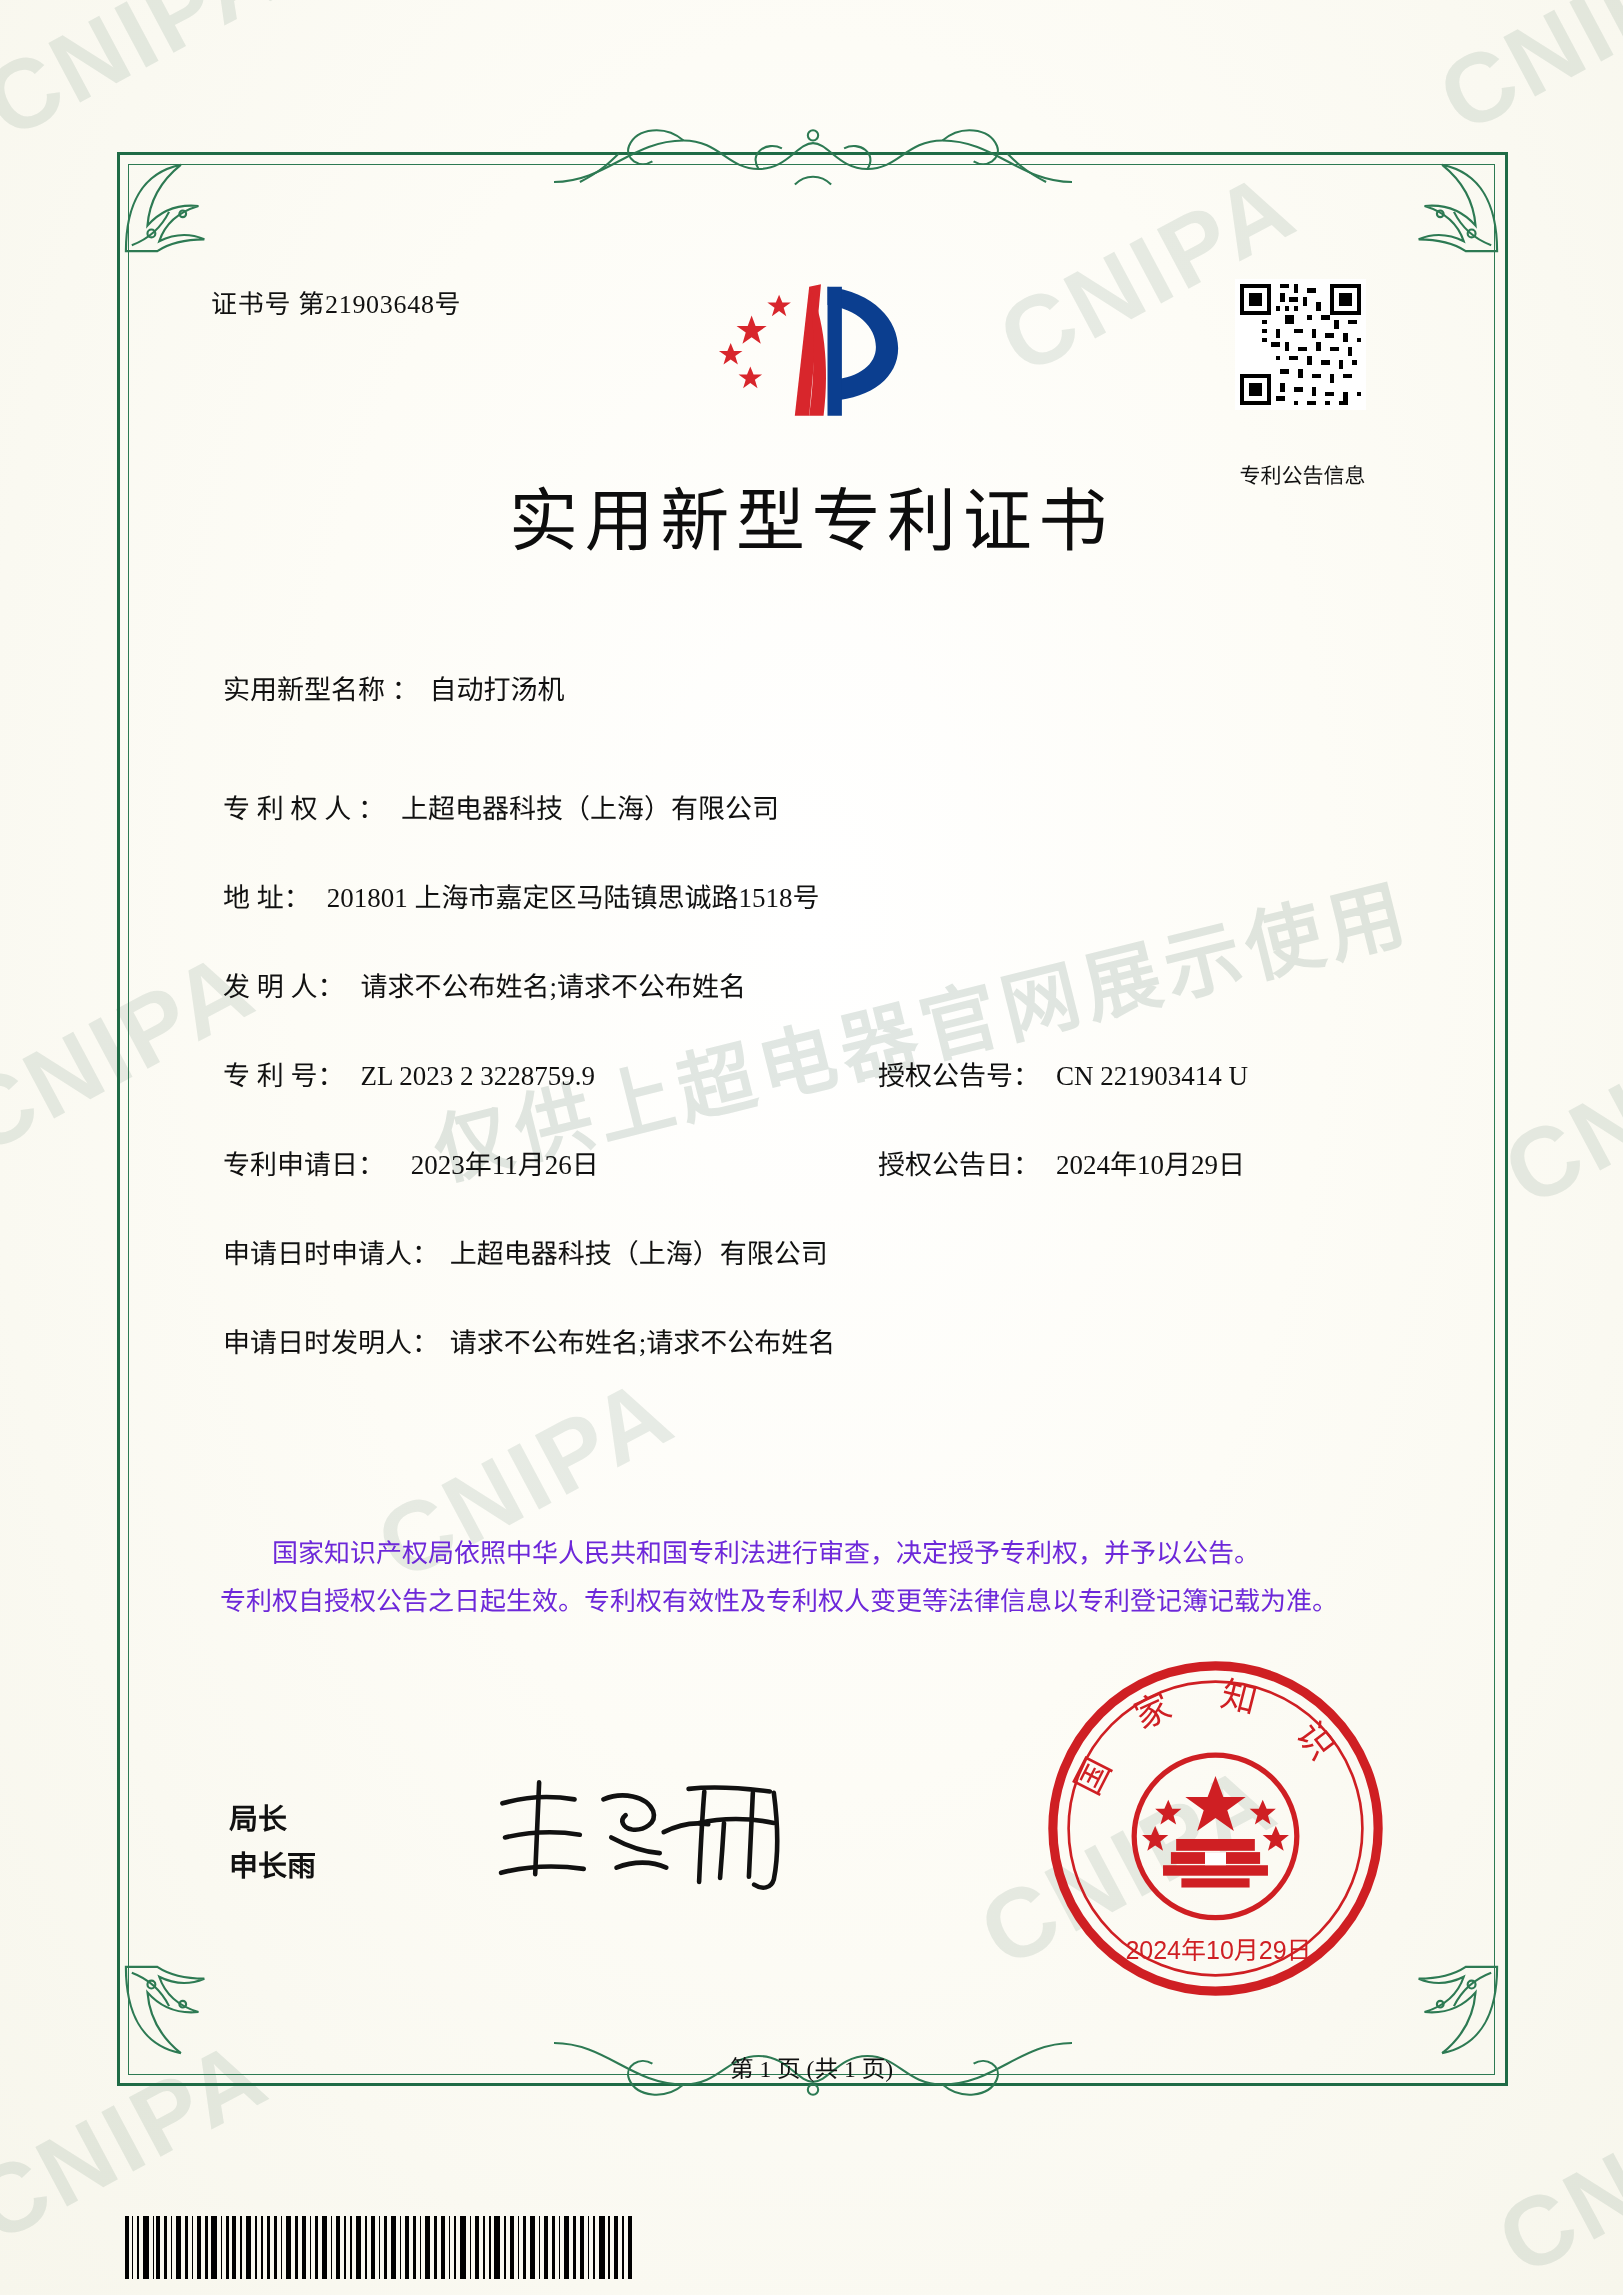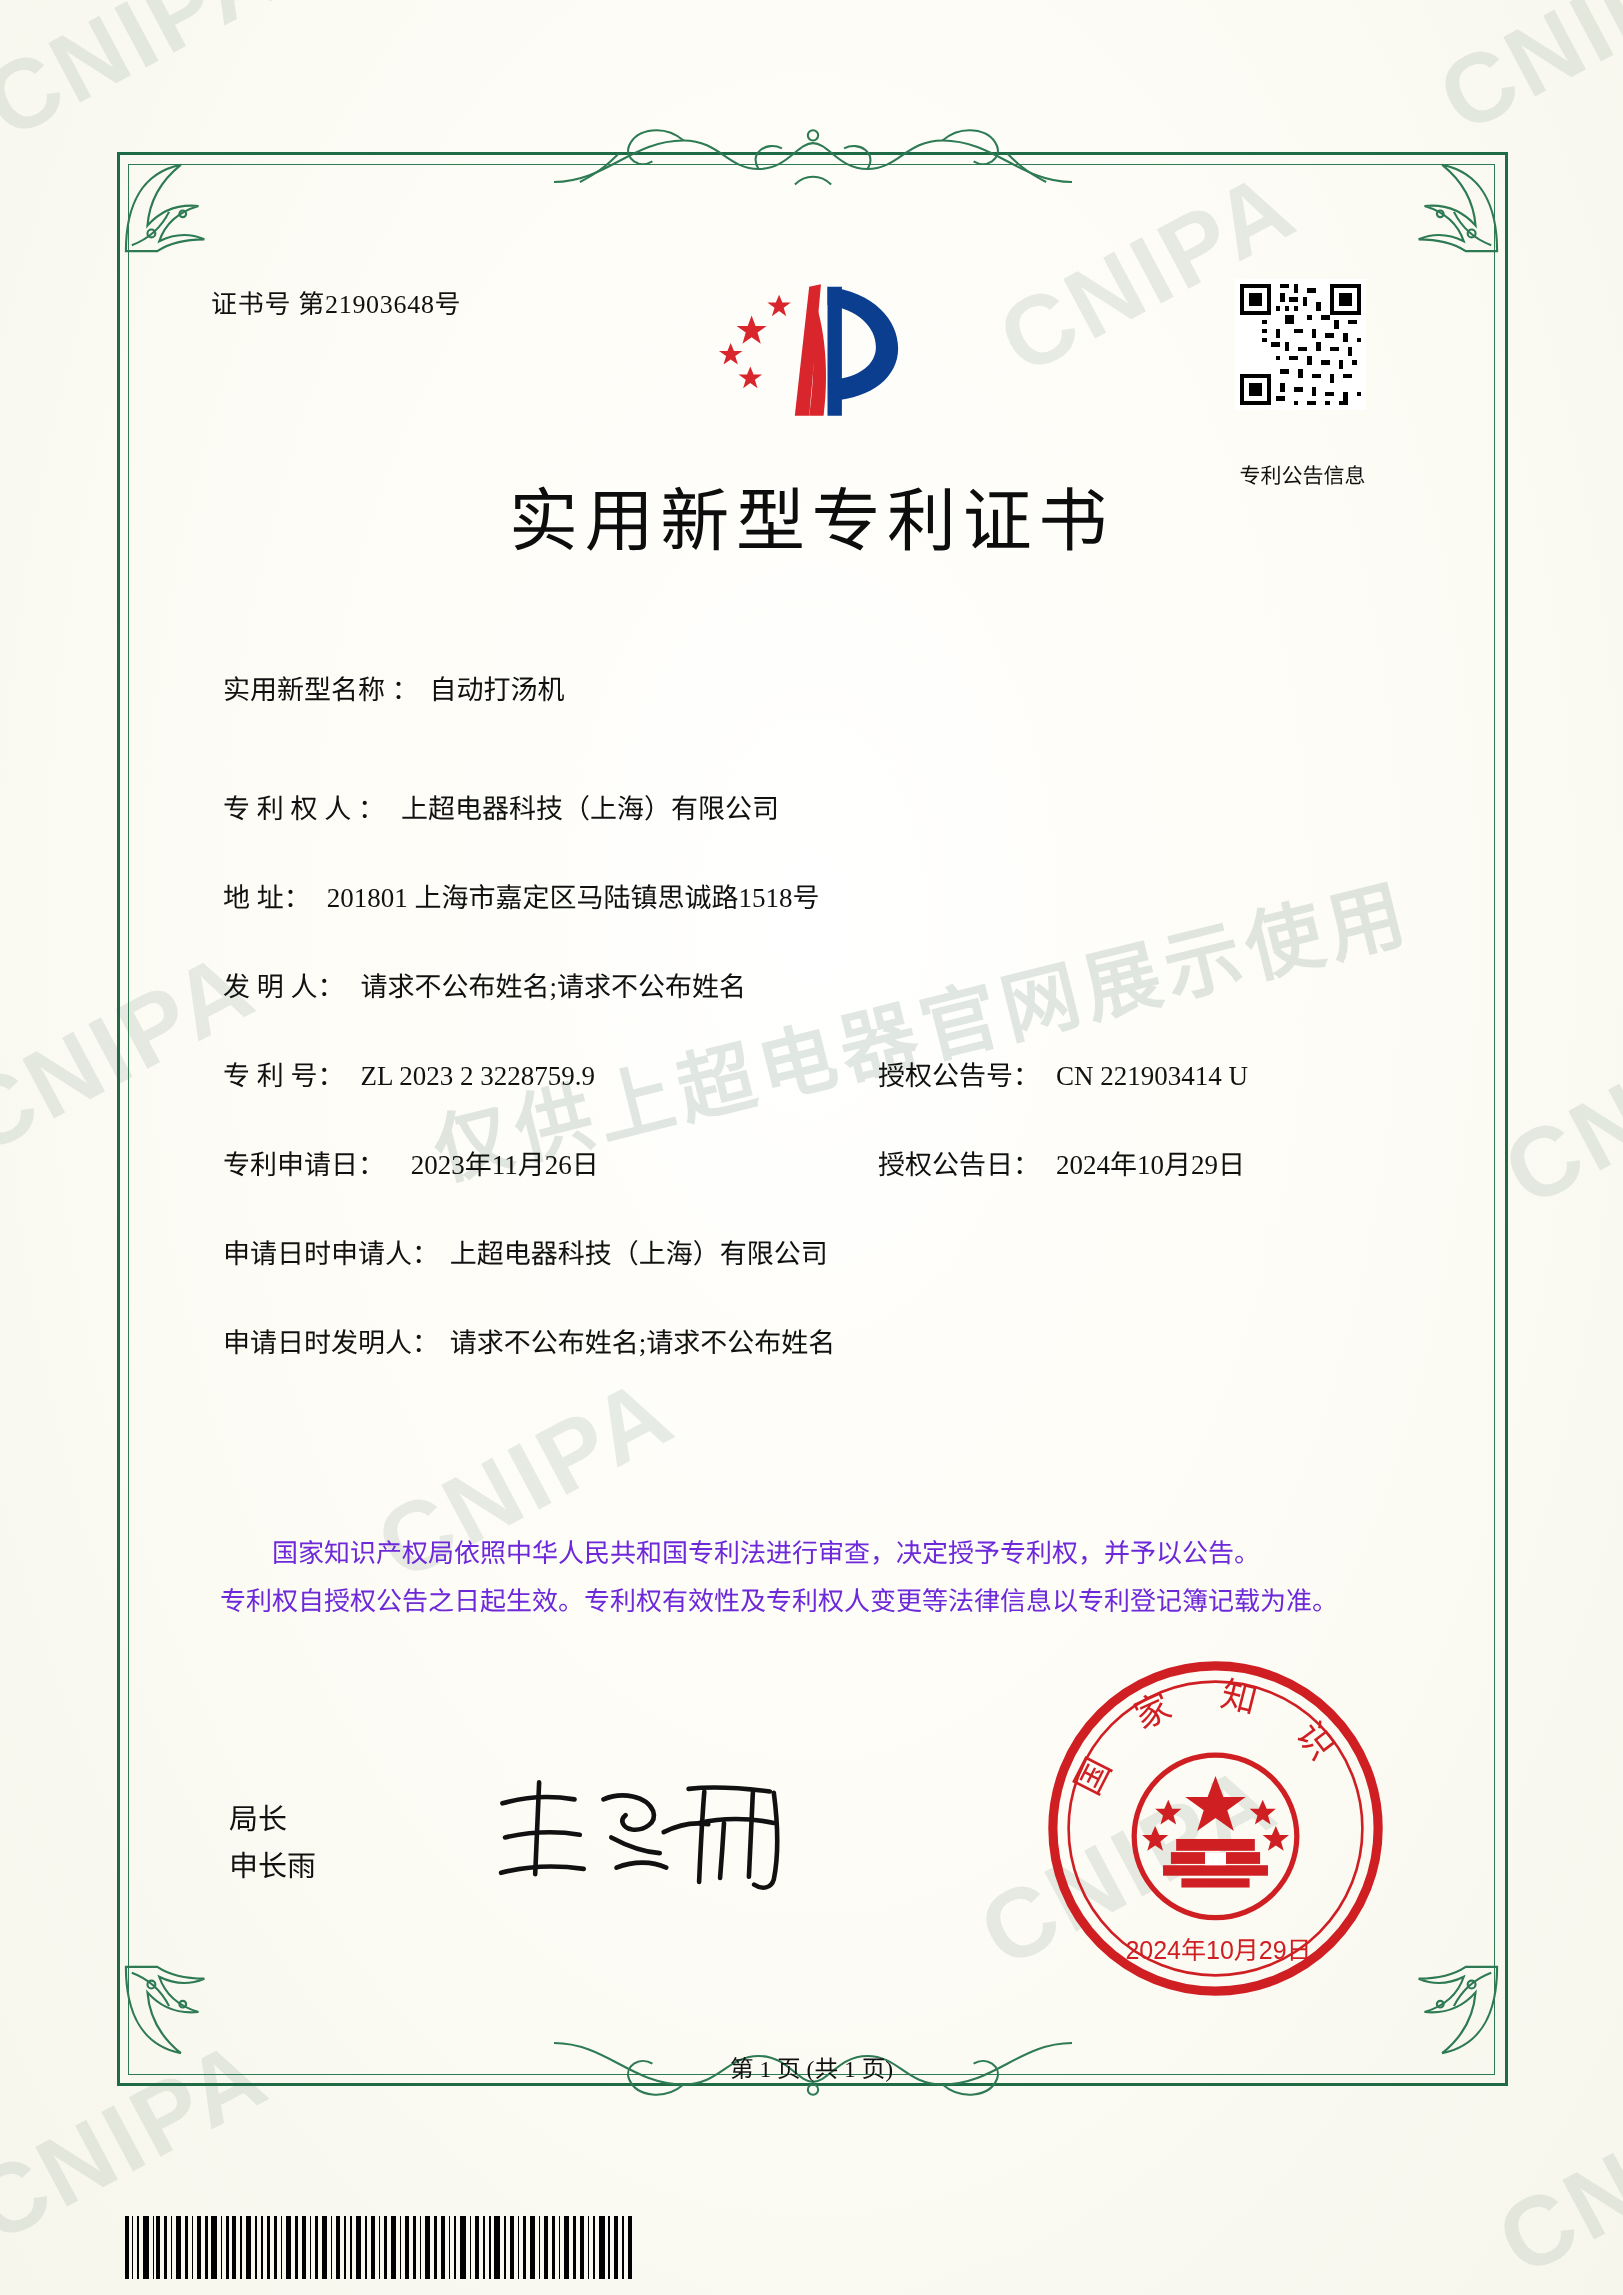--- a/index.html
+++ b/index.html
@@ -200,21 +200,21 @@
     text-align: justify;
   }
   .statement .indent { text-indent: 52px; display: block; }
 
   
   .sig-label {
     position: absolute;
     left: 229px;
     top: 1796px;
     font-size: 29px;
-    font-weight: normal;
+    font-weight: bold;
     color: #111;
     line-height: 47px;
   }
   .sig-script {
     position: absolute;
     left: 488px;
     top: 1769px;
     width: 354px;
     height: 125px;
   }

